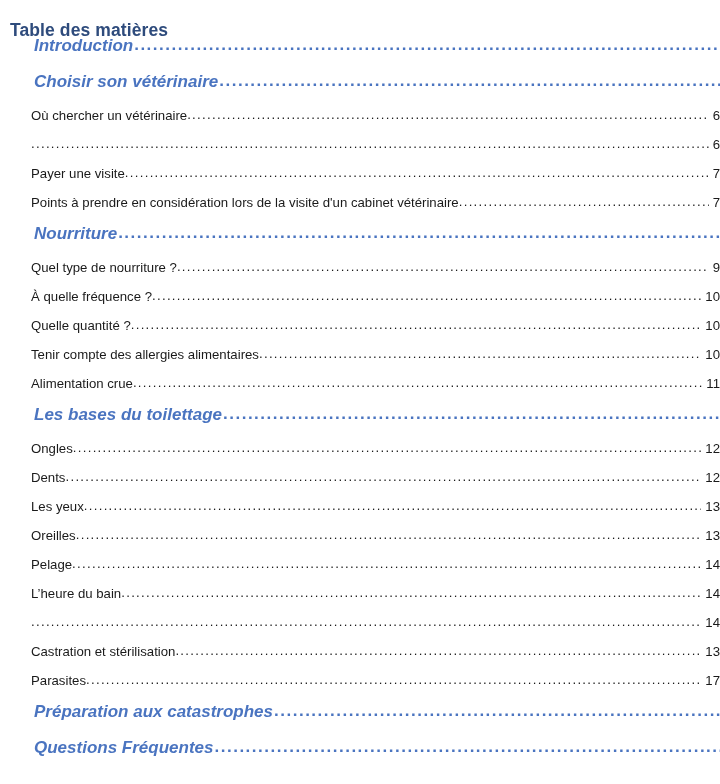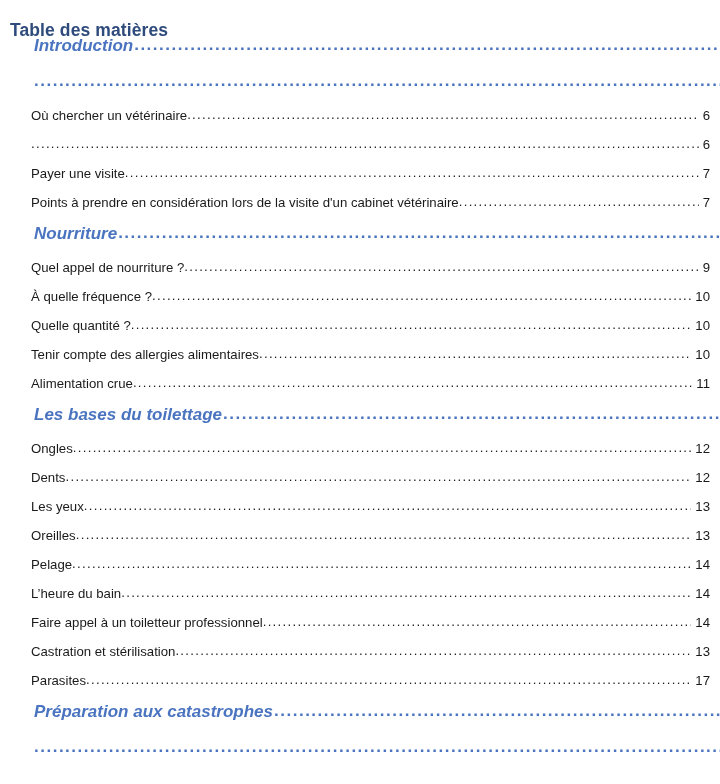--- a/index.html
+++ b/index.html
@@ -76,21 +76,20 @@
     top: -1px;
   }
   .level1 .label {
     padding-right: 1px;
   }
 
   
   .level2 {
     height: 29px;
     padding-left: 31px;
-    padding-right: 10px;
     color: #1a1a1a;
     font-size: 13.2px;
     font-weight: normal;
     font-style: normal;
     text-align: center;
   }
   .level2 .leader {
     color: #1a1a1a;
     letter-spacing: 1.3px;
     position: relative;
@@ -107,20 +106,21 @@
 
   <div class="toc-title">Table des matières</div>
 
   <div class="toc-list">
       <div class="entry level1">
         <span class="label">Introduction</span>
         <span class="leader">....................................................................................................................................................................................</span>
         <span class="page">4</span>
       </div>
       <div class="entry level1">
+        <span class="label">Choisir son vétérinaire</span>
         <span class="leader">....................................................................................................................................................................................</span>
         <span class="page">5</span>
       </div>
       <div class="entry level2">
         <span class="label">Où chercher un vétérinaire</span>
         <span class="leader">....................................................................................................................................................................................</span>
         <span class="page">6</span>
       </div>
       <div class="entry level2">
         <span class="leader">....................................................................................................................................................................................</span>
@@ -135,21 +135,21 @@
         <span class="label">Points à prendre en considération lors de la visite d'un cabinet vétérinaire</span>
         <span class="leader">....................................................................................................................................................................................</span>
         <span class="page">7</span>
       </div>
       <div class="entry level1">
         <span class="label">Nourriture</span>
         <span class="leader">....................................................................................................................................................................................</span>
         <span class="page">9</span>
       </div>
       <div class="entry level2">
-        <span class="label">Quel appel de nourriture ?</span>
+        <span class="label">Quel type de nourriture ?</span>
         <span class="leader">....................................................................................................................................................................................</span>
         <span class="page">9</span>
       </div>
       <div class="entry level2">
         <span class="label">À quelle fréquence ?</span>
         <span class="leader">....................................................................................................................................................................................</span>
         <span class="page">10</span>
       </div>
       <div class="entry level2">
         <span class="label">Quelle quantité ?</span>
@@ -195,38 +195,38 @@
         <span class="label">Pelage</span>
         <span class="leader">....................................................................................................................................................................................</span>
         <span class="page">14</span>
       </div>
       <div class="entry level2">
         <span class="label">L’heure du bain</span>
         <span class="leader">....................................................................................................................................................................................</span>
         <span class="page">14</span>
       </div>
       <div class="entry level2">
-        <span class="label">Faire appel à un toiletteur professionnel</span>
         <span class="leader">....................................................................................................................................................................................</span>
         <span class="page">14</span>
       </div>
       <div class="entry level2">
         <span class="label">Castration et stérilisation</span>
         <span class="leader">....................................................................................................................................................................................</span>
         <span class="page">13</span>
       </div>
       <div class="entry level2">
         <span class="label">Parasites</span>
         <span class="leader">....................................................................................................................................................................................</span>
         <span class="page">17</span>
       </div>
       <div class="entry level1">
         <span class="label">Préparation aux catastrophes</span>
         <span class="leader">....................................................................................................................................................................................</span>
         <span class="page">20</span>
       </div>
       <div class="entry level1">
+        <span class="label">Questions Fréquentes</span>
         <span class="leader">....................................................................................................................................................................................</span>
         <span class="page">21</span>
       </div>
     </div>
 
 </div>
 
 </body></html>

